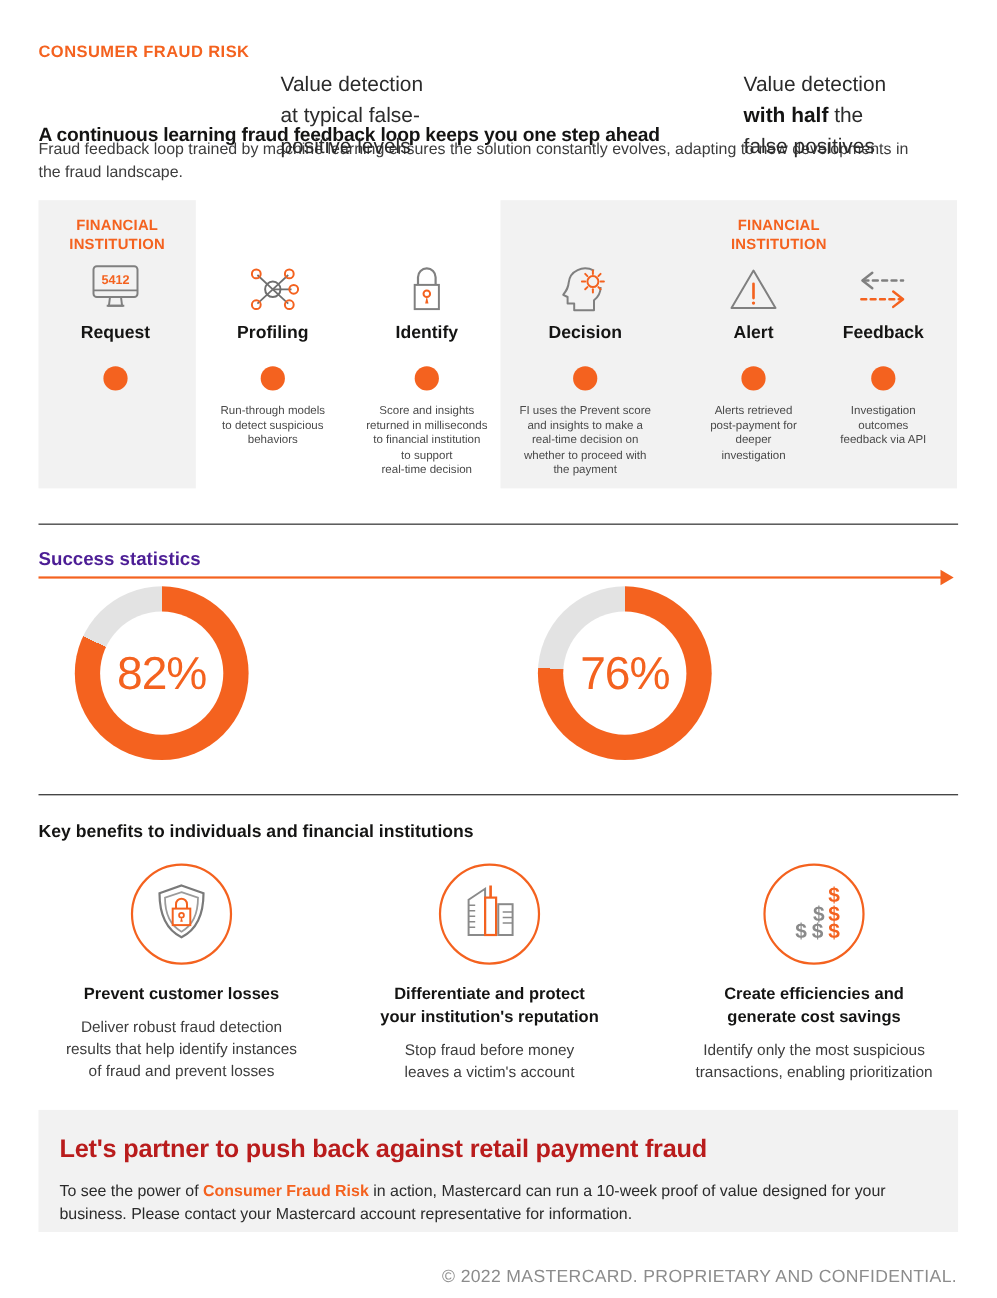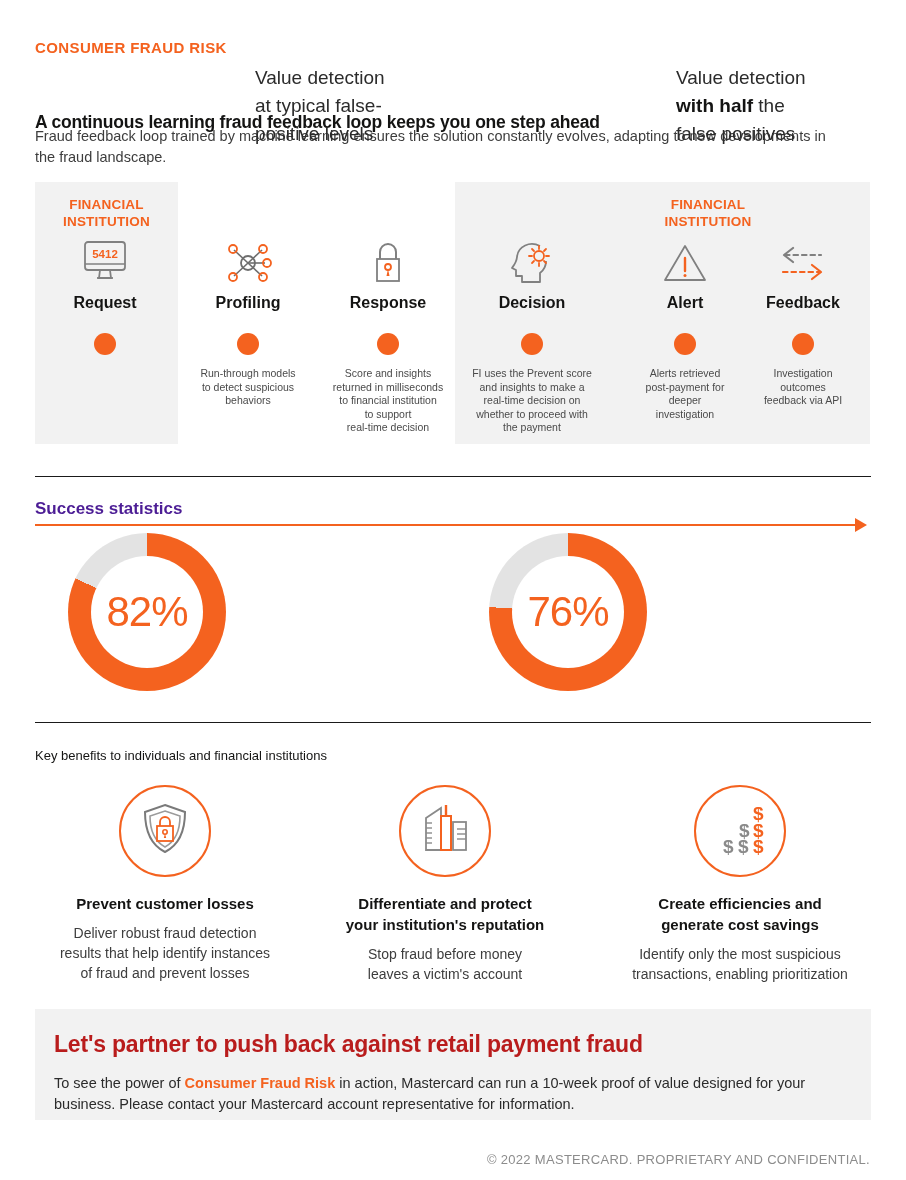--- a/index.html
+++ b/index.html
@@ -213,22 +213,22 @@
   }
   .cap-1 { left: 255px; width: 200px; }
   .cap-2 { left: 676px; width: 210px; }
   .cap-strong { font-weight: bold; color: #141413; }
 
   
   .benefits-title {
     position: absolute;
     left: 35px;
     top: 748px;
-    font-size: 13px;
-    font-weight: normal;
+    font-size: 16px;
+    font-weight: bold;
     color: #141413;
   }
 
   .benefit {
     position: absolute;
     top: 785px;
     width: 300px;
     text-align: center;
   }
   .benefit-1 { left: 15px; }
@@ -287,21 +287,21 @@
     font-size: 14.5px;
     line-height: 21px;
     color: #2b2b2b;
   }
   .cta-body b { color: #F4621F; }
 
   .copyright {
     position: absolute;
     right: 36px;
     top: 1152px;
-    font-size: 13px;
+    font-size: 16px;
     letter-spacing: 0.3px;
     color: #8c8c8c;
   }
 </style>
 </head>
 <body>
 
 <div class="page">
 
   <div class="eyebrow">CONSUMER FRAUD RISK</div>
@@ -364,21 +364,21 @@
 
     <div class="step" style="left:388px">
       <div class="step-icon">
         <svg width="36" height="46" viewBox="0 0 36 46">
           <path d="M10 19 L10 12 a8 8 0 0 1 16 0 L26 19" fill="none" stroke="#808080" stroke-width="2"></path>
           <rect x="7" y="19" width="22" height="22" fill="none" stroke="#808080" stroke-width="1.8"></rect>
           <circle cx="18" cy="27" r="3" fill="none" stroke="#F4621F" stroke-width="1.8"></circle>
           <path d="M18 29 L16.5 36 L19.5 36 Z" fill="#F4621F"></path>
         </svg>
       </div>
-      <div class="step-title">Response</div>
+      <div class="step-title">Identify</div>
       <div class="step-dot"></div>
       <div class="step-desc" style="white-space:pre-line">Score and insights
 returned in milliseconds
 to financial institution
 to support
 real-time decision</div>
     </div>
 
     <div class="step" style="left:532px">
       <div class="step-icon">

